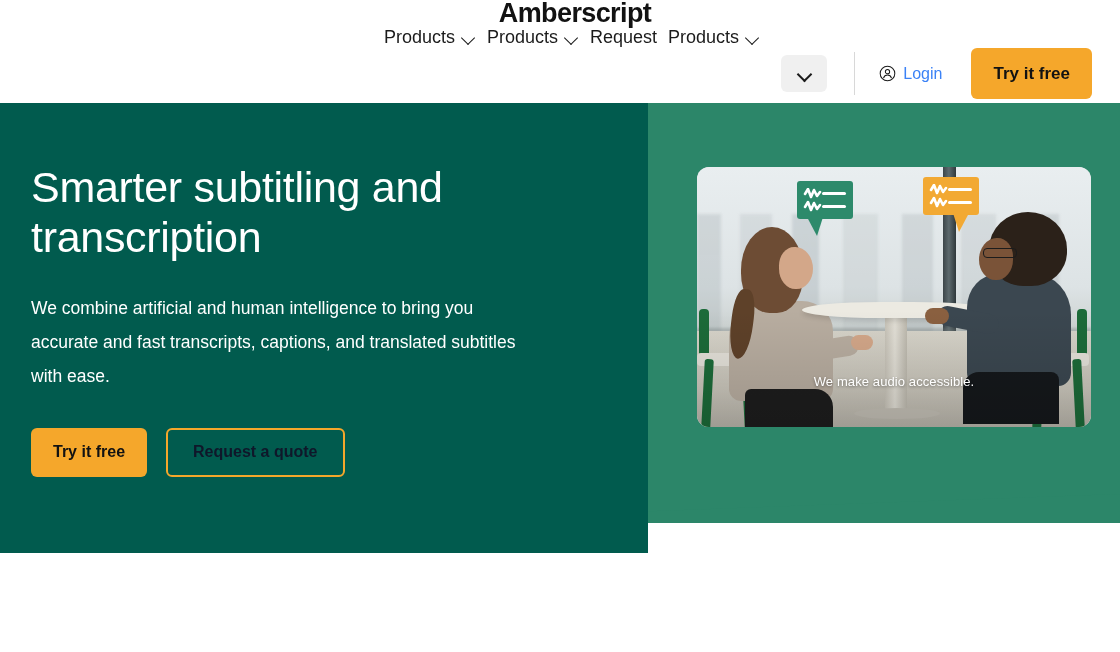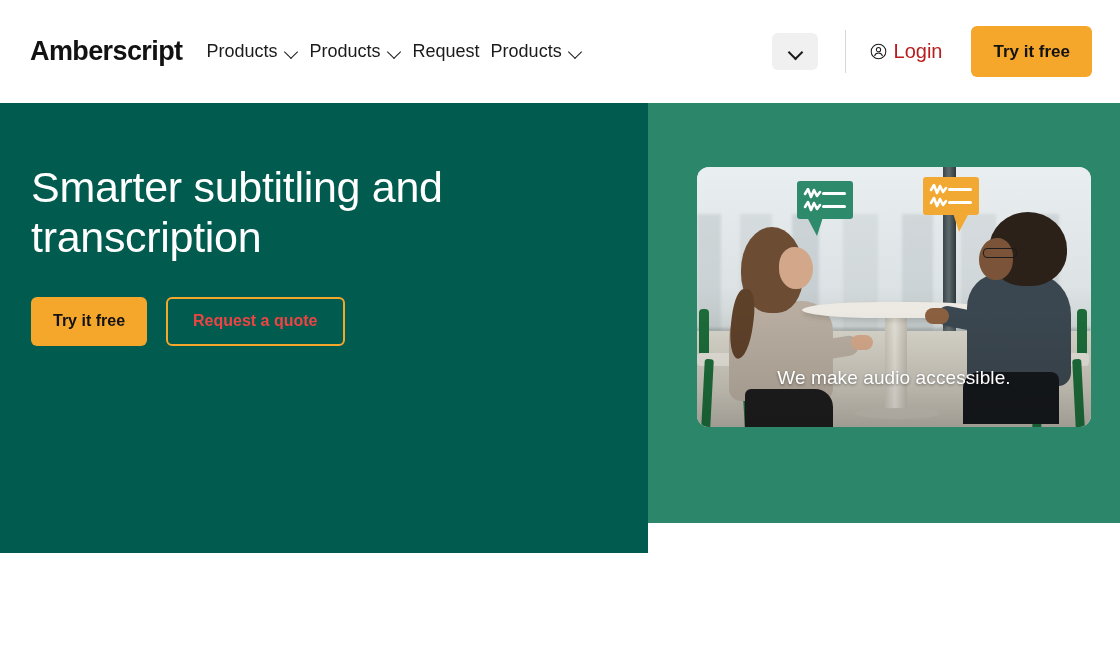--- a/index.html
+++ b/index.html
@@ -21,20 +21,21 @@
   
   .header {
     position: absolute;
     top: 0; left: 0;
     width: 1120px;
     height: 103px;
     background: #ffffff;
     display: flex;
     align-items: center;
     z-index: 10;
+    flex-direction: column;
   }
   .logo {
     margin-left: 30px;
     font-size: 27px;
     font-weight: bold;
     letter-spacing: -0.6px;
     color: #121212;
     line-height: 1;
     white-space: nowrap;
   }
@@ -91,22 +92,22 @@
   .divider {
     width: 1px;
     height: 43px;
     background: #d8d8d8;
     margin: 0 24px 0 27px;
   }
   .login {
     display: flex;
     align-items: center;
     gap: 7px;
-    font-size: 20px;
-    color: #b91c1c;
+    font-size: 16px;
+    color: #3b82f6;
     cursor: pointer;
     white-space: nowrap;
   }
   .btn-try-header {
     margin-left: 29px;
     background: #f5a72b;
     color: #121212;
     font-size: 17px;
     font-weight: bold;
     border: none;
@@ -178,21 +179,21 @@
     border: none;
     border-radius: 6px;
     height: 49px;
     padding: 0 22px;
     cursor: pointer;
     font-family: inherit;
     white-space: nowrap;
   }
   .btn-quote {
     background: transparent;
-    color: #ef4444;
+    color: #0f172a;
     font-size: 16px;
     font-weight: bold;
     border: 2px solid #f5a72b;
     border-radius: 6px;
     height: 49px;
     padding: 0 25px;
     cursor: pointer;
     font-family: inherit;
     white-space: nowrap;
   }
@@ -411,21 +412,21 @@
     border-right: 10px solid transparent;
     border-top: 19px solid #f2a933;
   }
   .bubble svg { position: absolute; top: 7px; left: 6px; }
   .caption {
     position: absolute;
     left: 0; right: 0;
     bottom: 38px;
     text-align: center;
     color: #ffffff;
-    font-size: 19px;
+    font-size: 13px;
     font-weight: 300;
     text-shadow: 0 1px 3px rgba(0,0,0,.45);
     letter-spacing: .1px;
   }
   .img-shade {
     position: absolute; inset: 0;
     background: linear-gradient(180deg, rgba(0,0,0,0) 55%, rgba(0,0,0,.14) 100%);
     pointer-events: none;
   }
 </style>
@@ -471,20 +472,21 @@
       <button class="btn-try-header">Try it free</button>
     </div>
   </div>
 
   <div class="hero-green-light"></div>
   <div class="hero-diagonal"></div>
   <div class="hero-dark"></div>
 
   <div class="hero-content">
     <h1 class="hero-title">Smarter subtitling and transcription</h1>
+    <p class="hero-sub">We combine artificial and human intelligence to bring you accurate and fast transcripts, captions, and translated subtitles with ease.</p>
     <div class="hero-btns">
       <button class="btn-try-hero">Try it free</button>
       <button class="btn-quote">Request a quote</button>
     </div>
   </div>
 
   <div class="hero-img">
     <div class="scene-bg">
       <div class="city"></div>
       <div class="mullion m1"></div>

